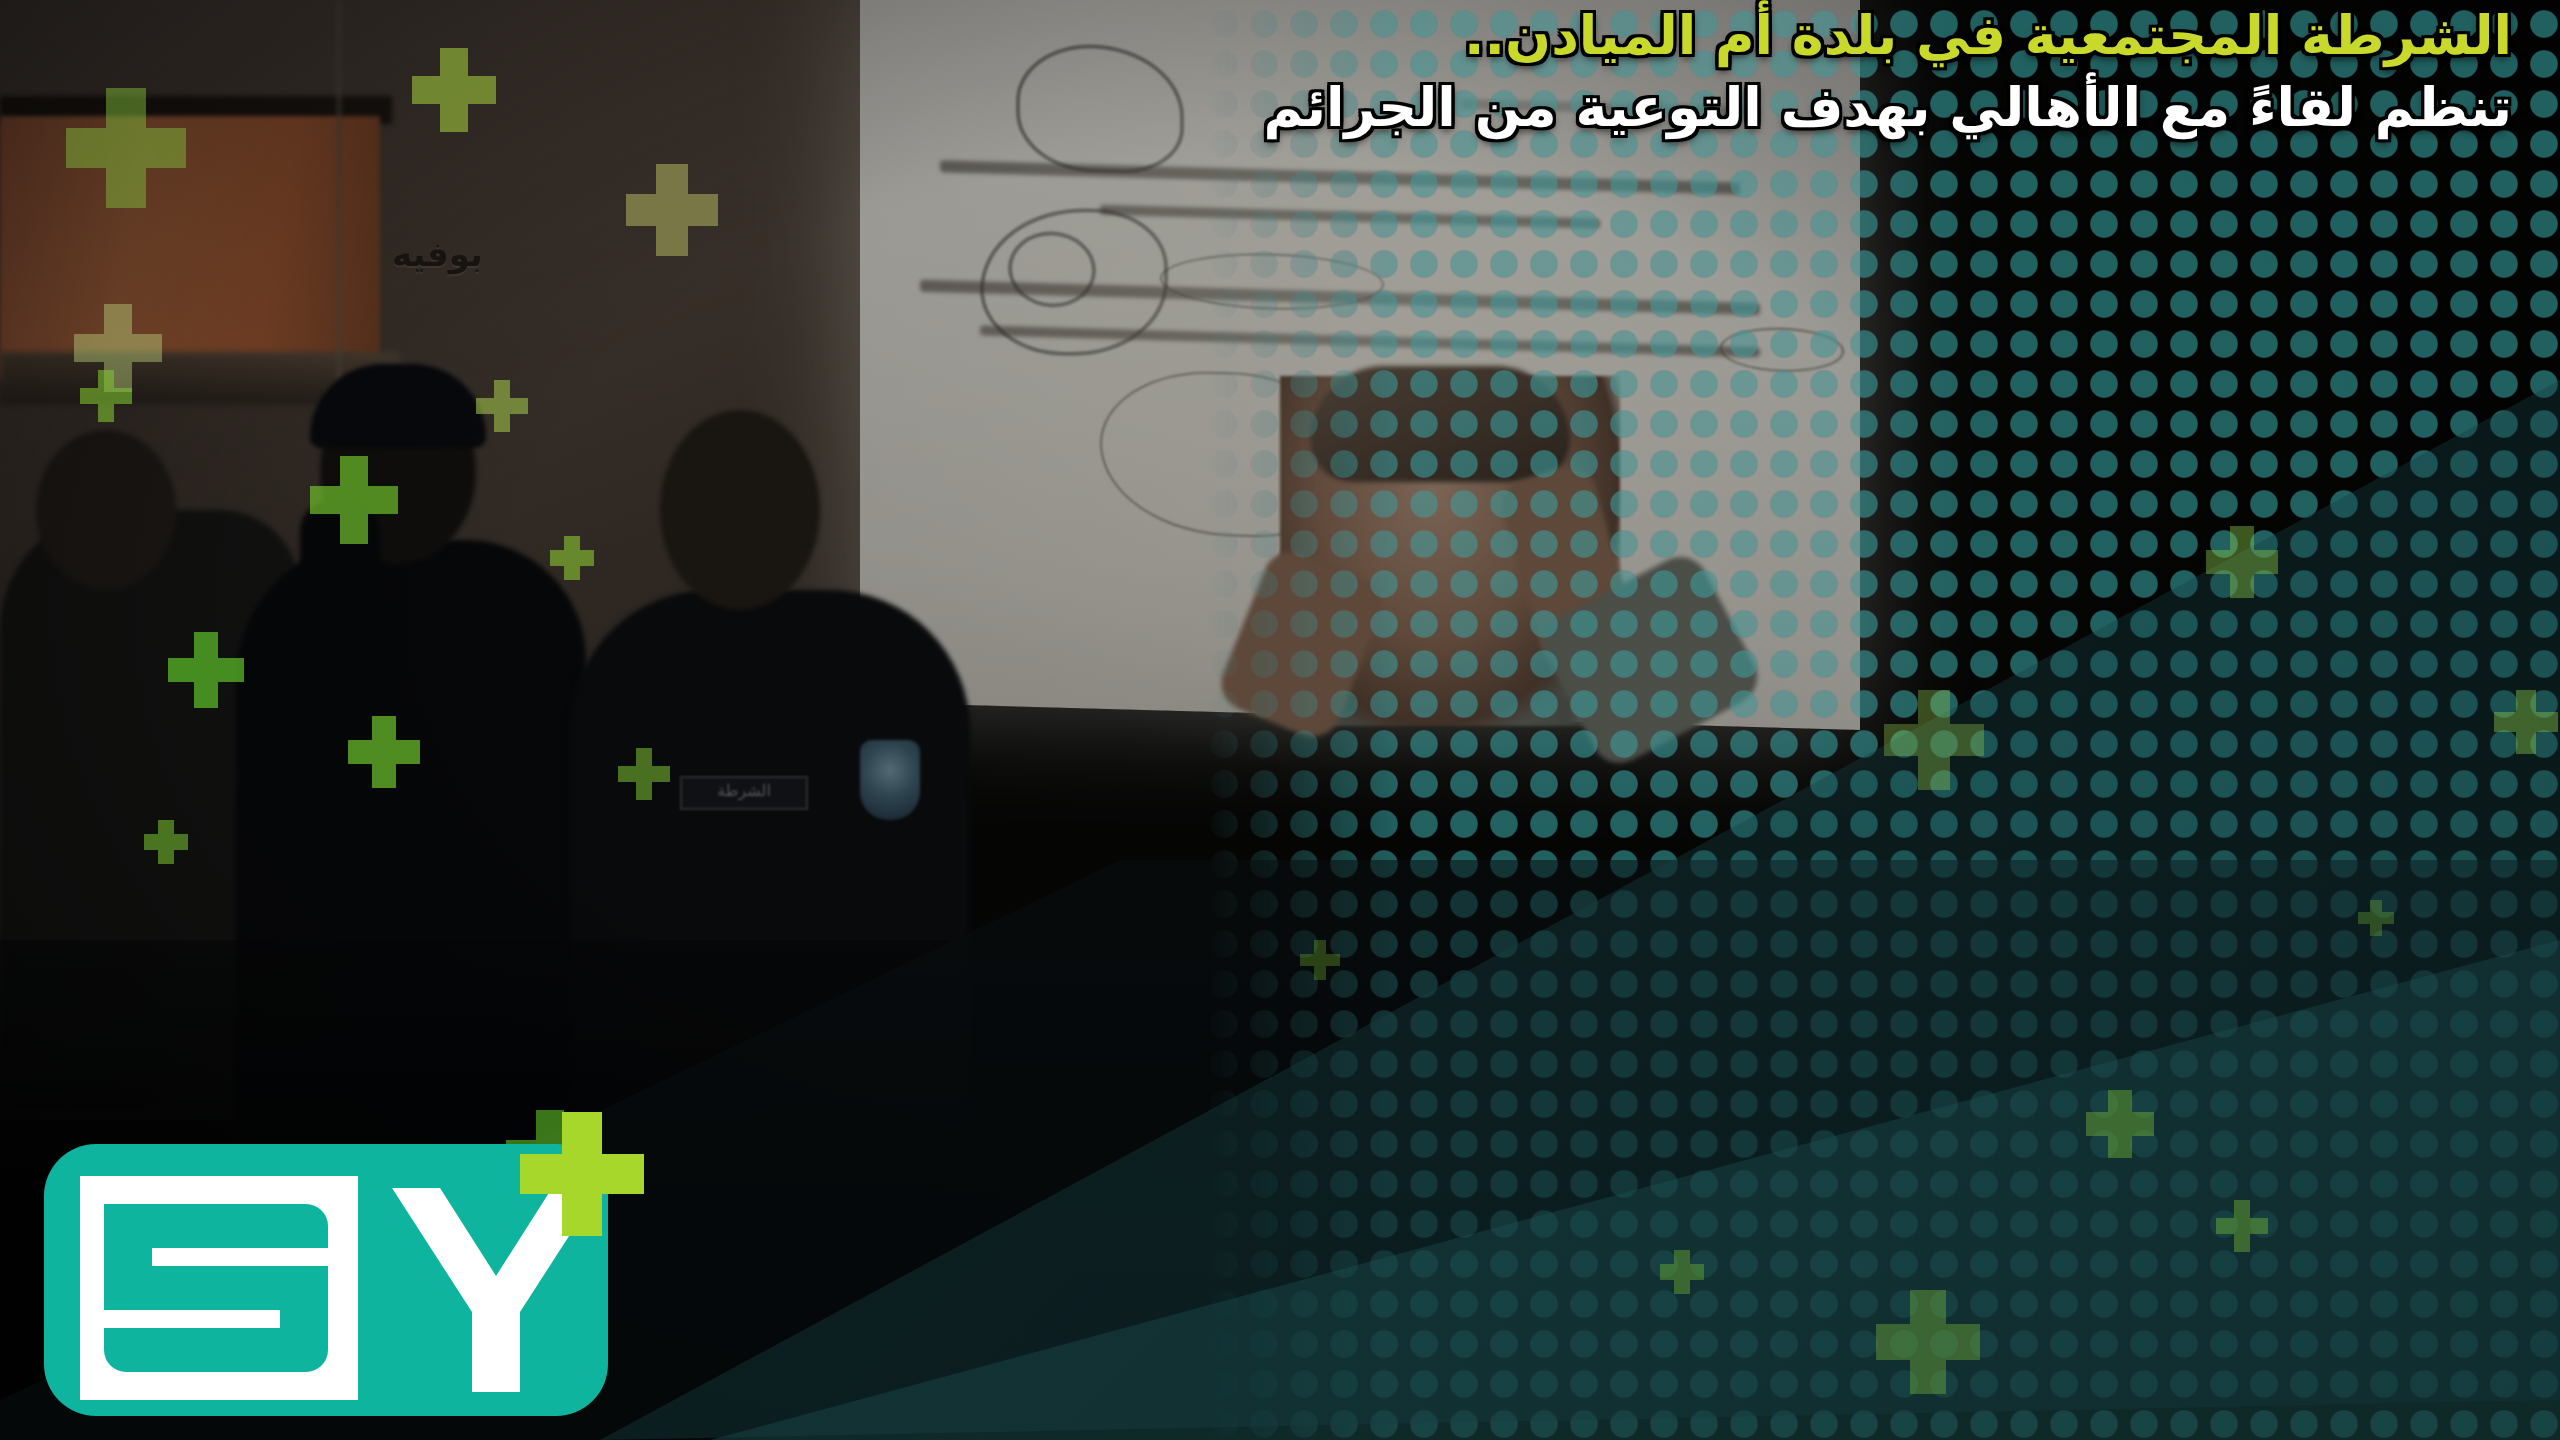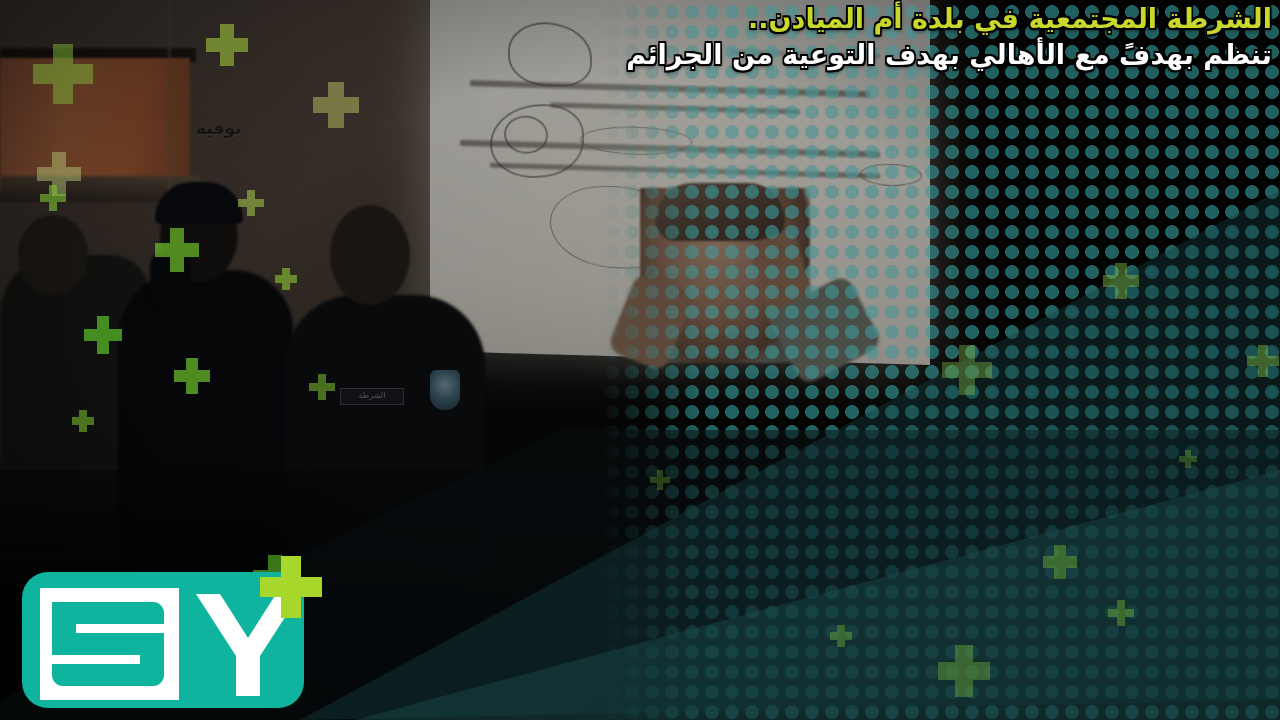--- a/index.html
+++ b/index.html
@@ -156,21 +156,21 @@
   }
 
   
   .plus{position:absolute;pointer-events:none;}
   .plus::before,.plus::after{content:"";position:absolute;background:currentColor;}
   .plus::before{left:33.34%;top:0;width:33.33%;height:100%;}
   .plus::after{top:33.34%;left:0;height:33.33%;width:100%;}
 
   
   .headline{
-    position:absolute;right:8px;top:2px;width:760px;
+    position:absolute;right:24px;top:2px;width:760px;
     text-align:right;direction:rtl;pointer-events:none;
   }
   .hl1{
     font-size:27px;font-weight:bold;letter-spacing:.2px;line-height:1.28;
     color:#c9d92c;
     -webkit-text-stroke:0px;
     text-shadow:
       -1.6px 0 0 #000, 1.6px 0 0 #000, 0 -1.6px 0 #000, 0 1.6px 0 #000,
       -1.6px -1.6px 0 #000, 1.6px -1.6px 0 #000, -1.6px 1.6px 0 #000, 1.6px 1.6px 0 #000,
       0 2px 4px rgba(0,0,0,.8);
@@ -288,21 +288,21 @@
       <div class="plus" style="left: 1043px; top: 545px; width: 34px; height: 34px; color: rgb(127, 195, 50); opacity: 0.4;"></div>
       <div class="plus" style="left: 830px; top: 625px; width: 22px; height: 22px; color: rgb(127, 195, 50); opacity: 0.38;"></div>
       <div class="plus" style="left: 938px; top: 645px; width: 52px; height: 52px; color: rgb(134, 198, 58); opacity: 0.36;"></div>
       <div class="plus" style="left: 1108px; top: 600px; width: 26px; height: 26px; color: rgb(127, 195, 50); opacity: 0.4;"></div>
       <div class="plus" style="left: 650px; top: 470px; width: 20px; height: 20px; color: rgb(127, 195, 50); opacity: 0.3;"></div>
       <div class="plus" style="left: 1179px; top: 450px; width: 18px; height: 18px; color: rgb(127, 195, 50); opacity: 0.3;"></div>
     </div>
 
   <div class="headline">
     <div class="hl1">الشرطة المجتمعية في بلدة أم الميادن..</div>
-    <div class="hl2">تنظم بهدفً مع الأهالي بهدف التوعية من الجرائم</div>
+    <div class="hl2">تنظم لقاءً مع الأهالي بهدف التوعية من الجرائم</div>
   </div>
 
   <div class="logo">
     <div class="logo-body"></div>
     <div class="logo-sq">
 
       <div class="s-bar" style="left:12px;top:14px;width:112px;height:22px;border-radius:11px 11px 0 0;"></div>
       <div class="s-bar" style="left:12px;top:14px;width:24px;height:40px;"></div>
       <div class="s-bar" style="left:12px;top:45px;width:112px;height:22px;"></div>
       <div class="s-bar" style="left:100px;top:45px;width:24px;height:42px;border-radius:0 0 11px 11px;"></div>

